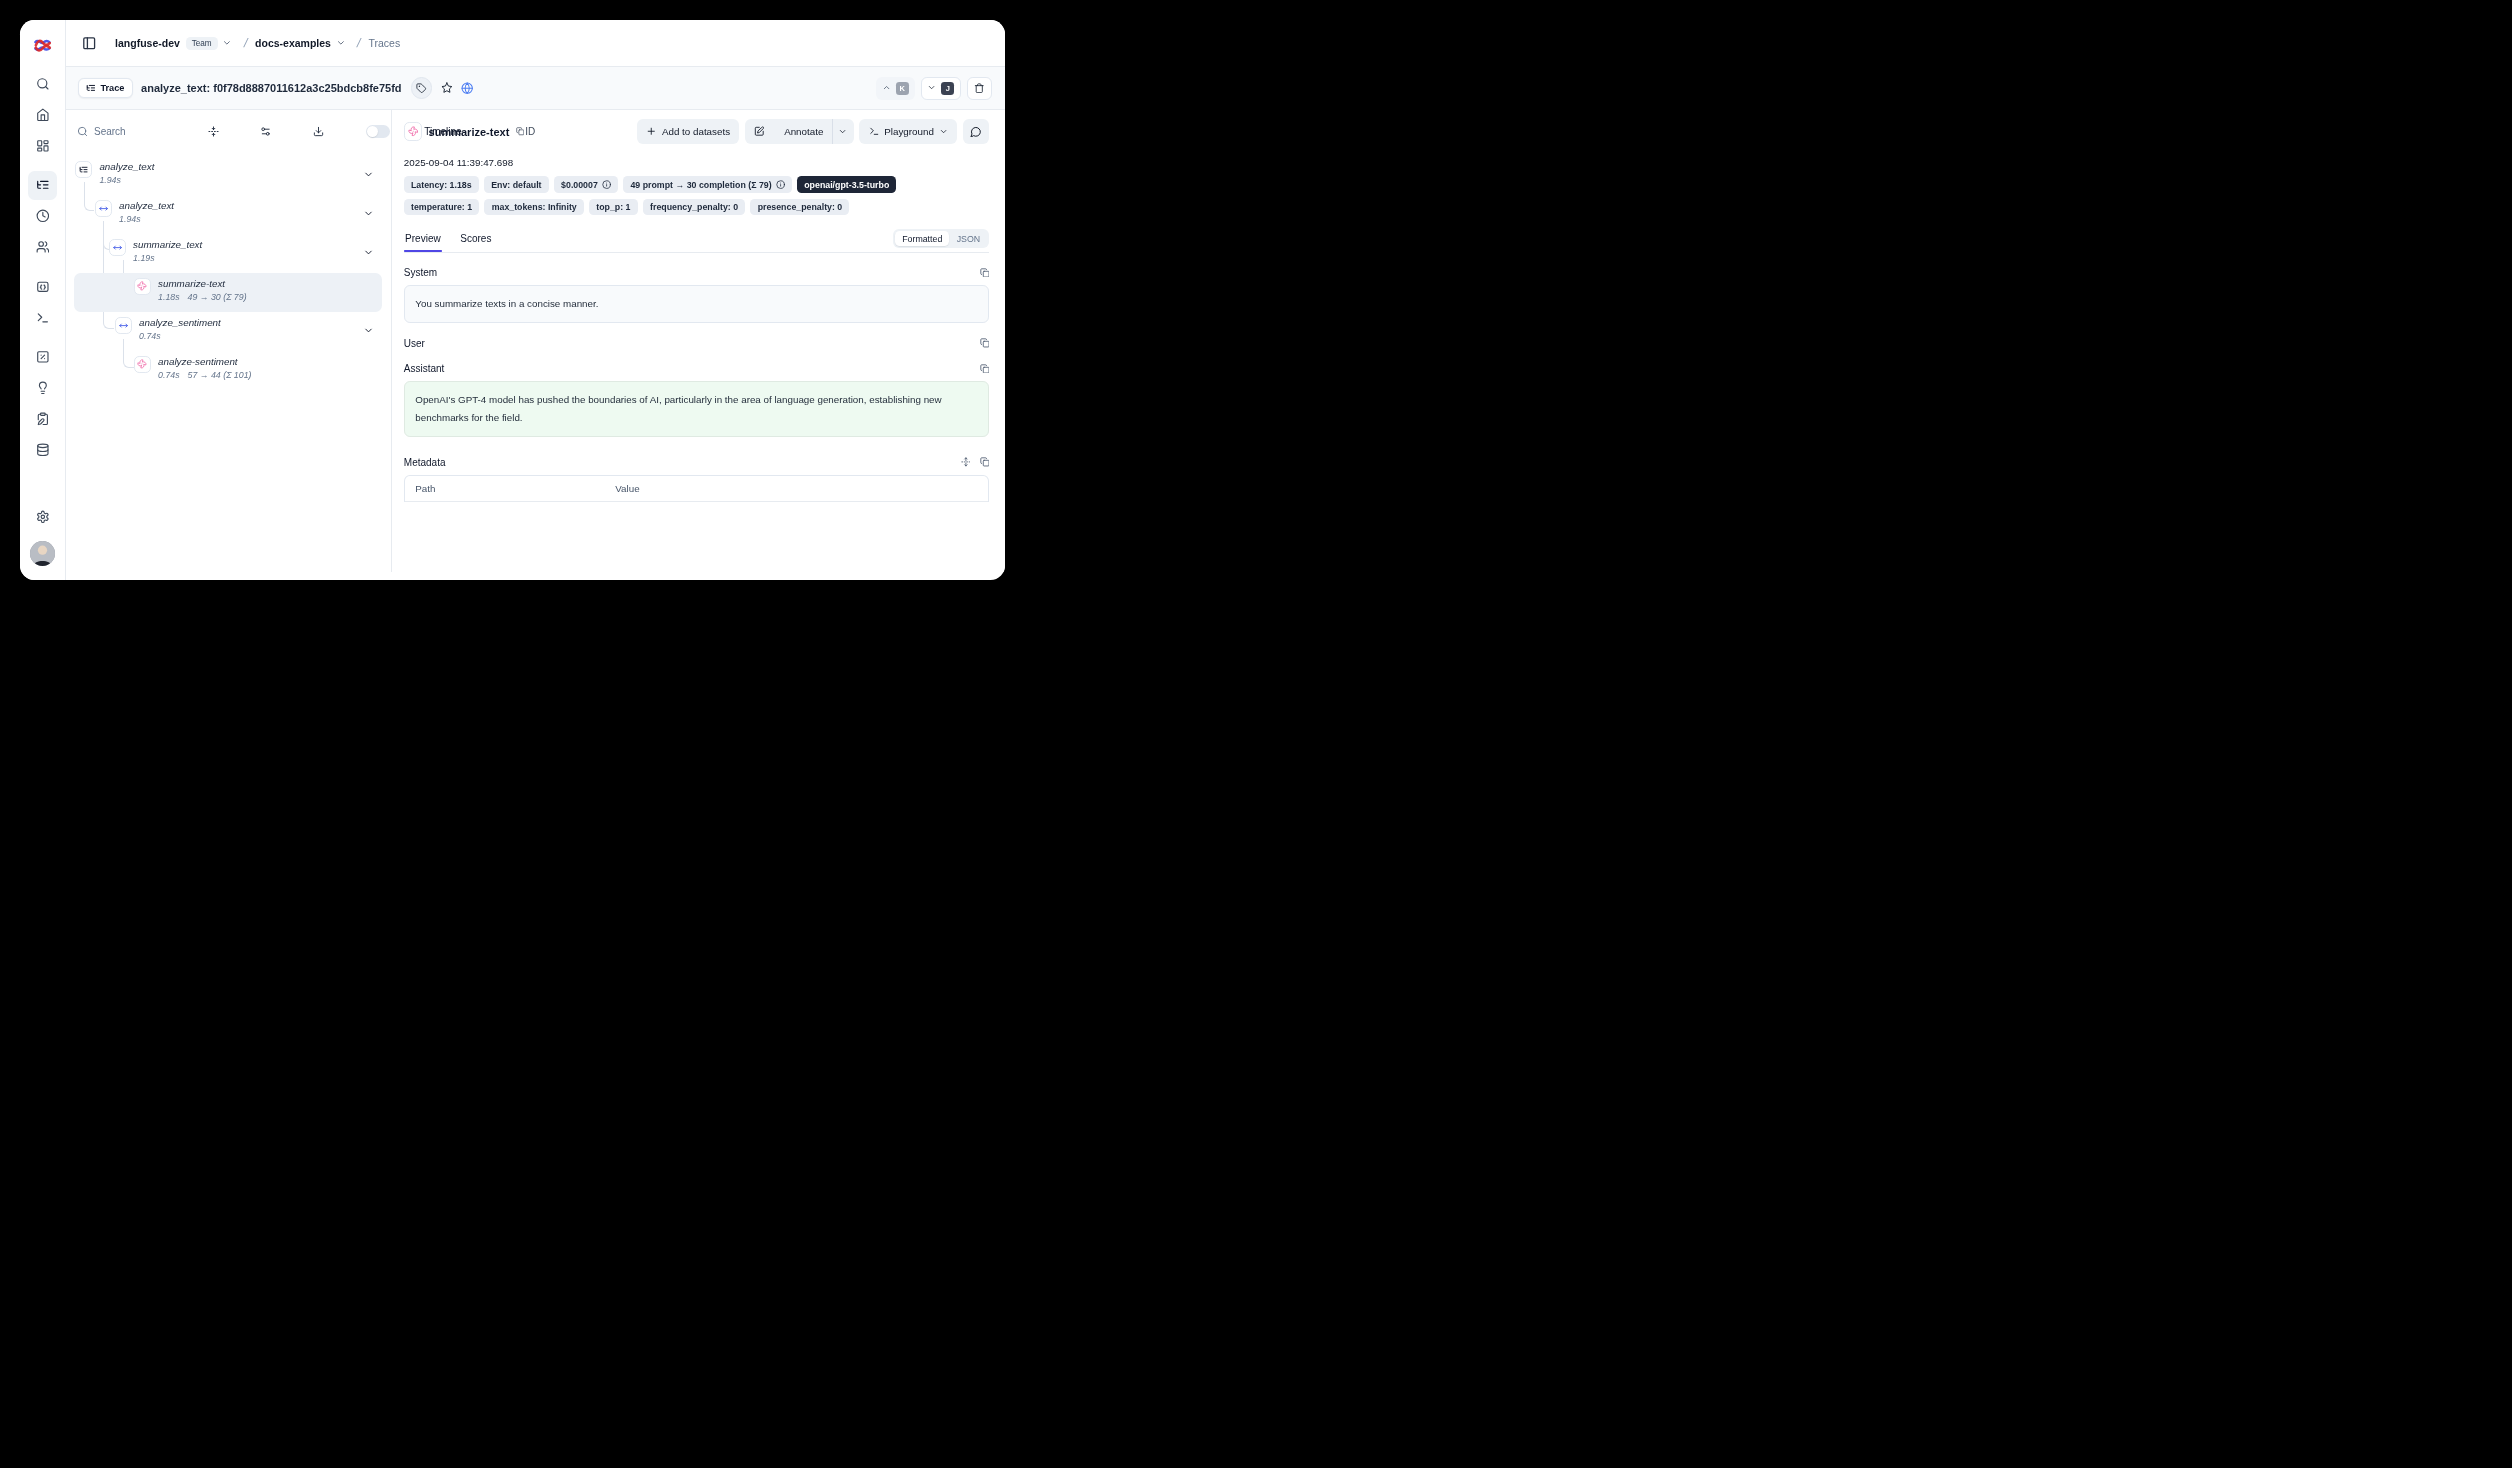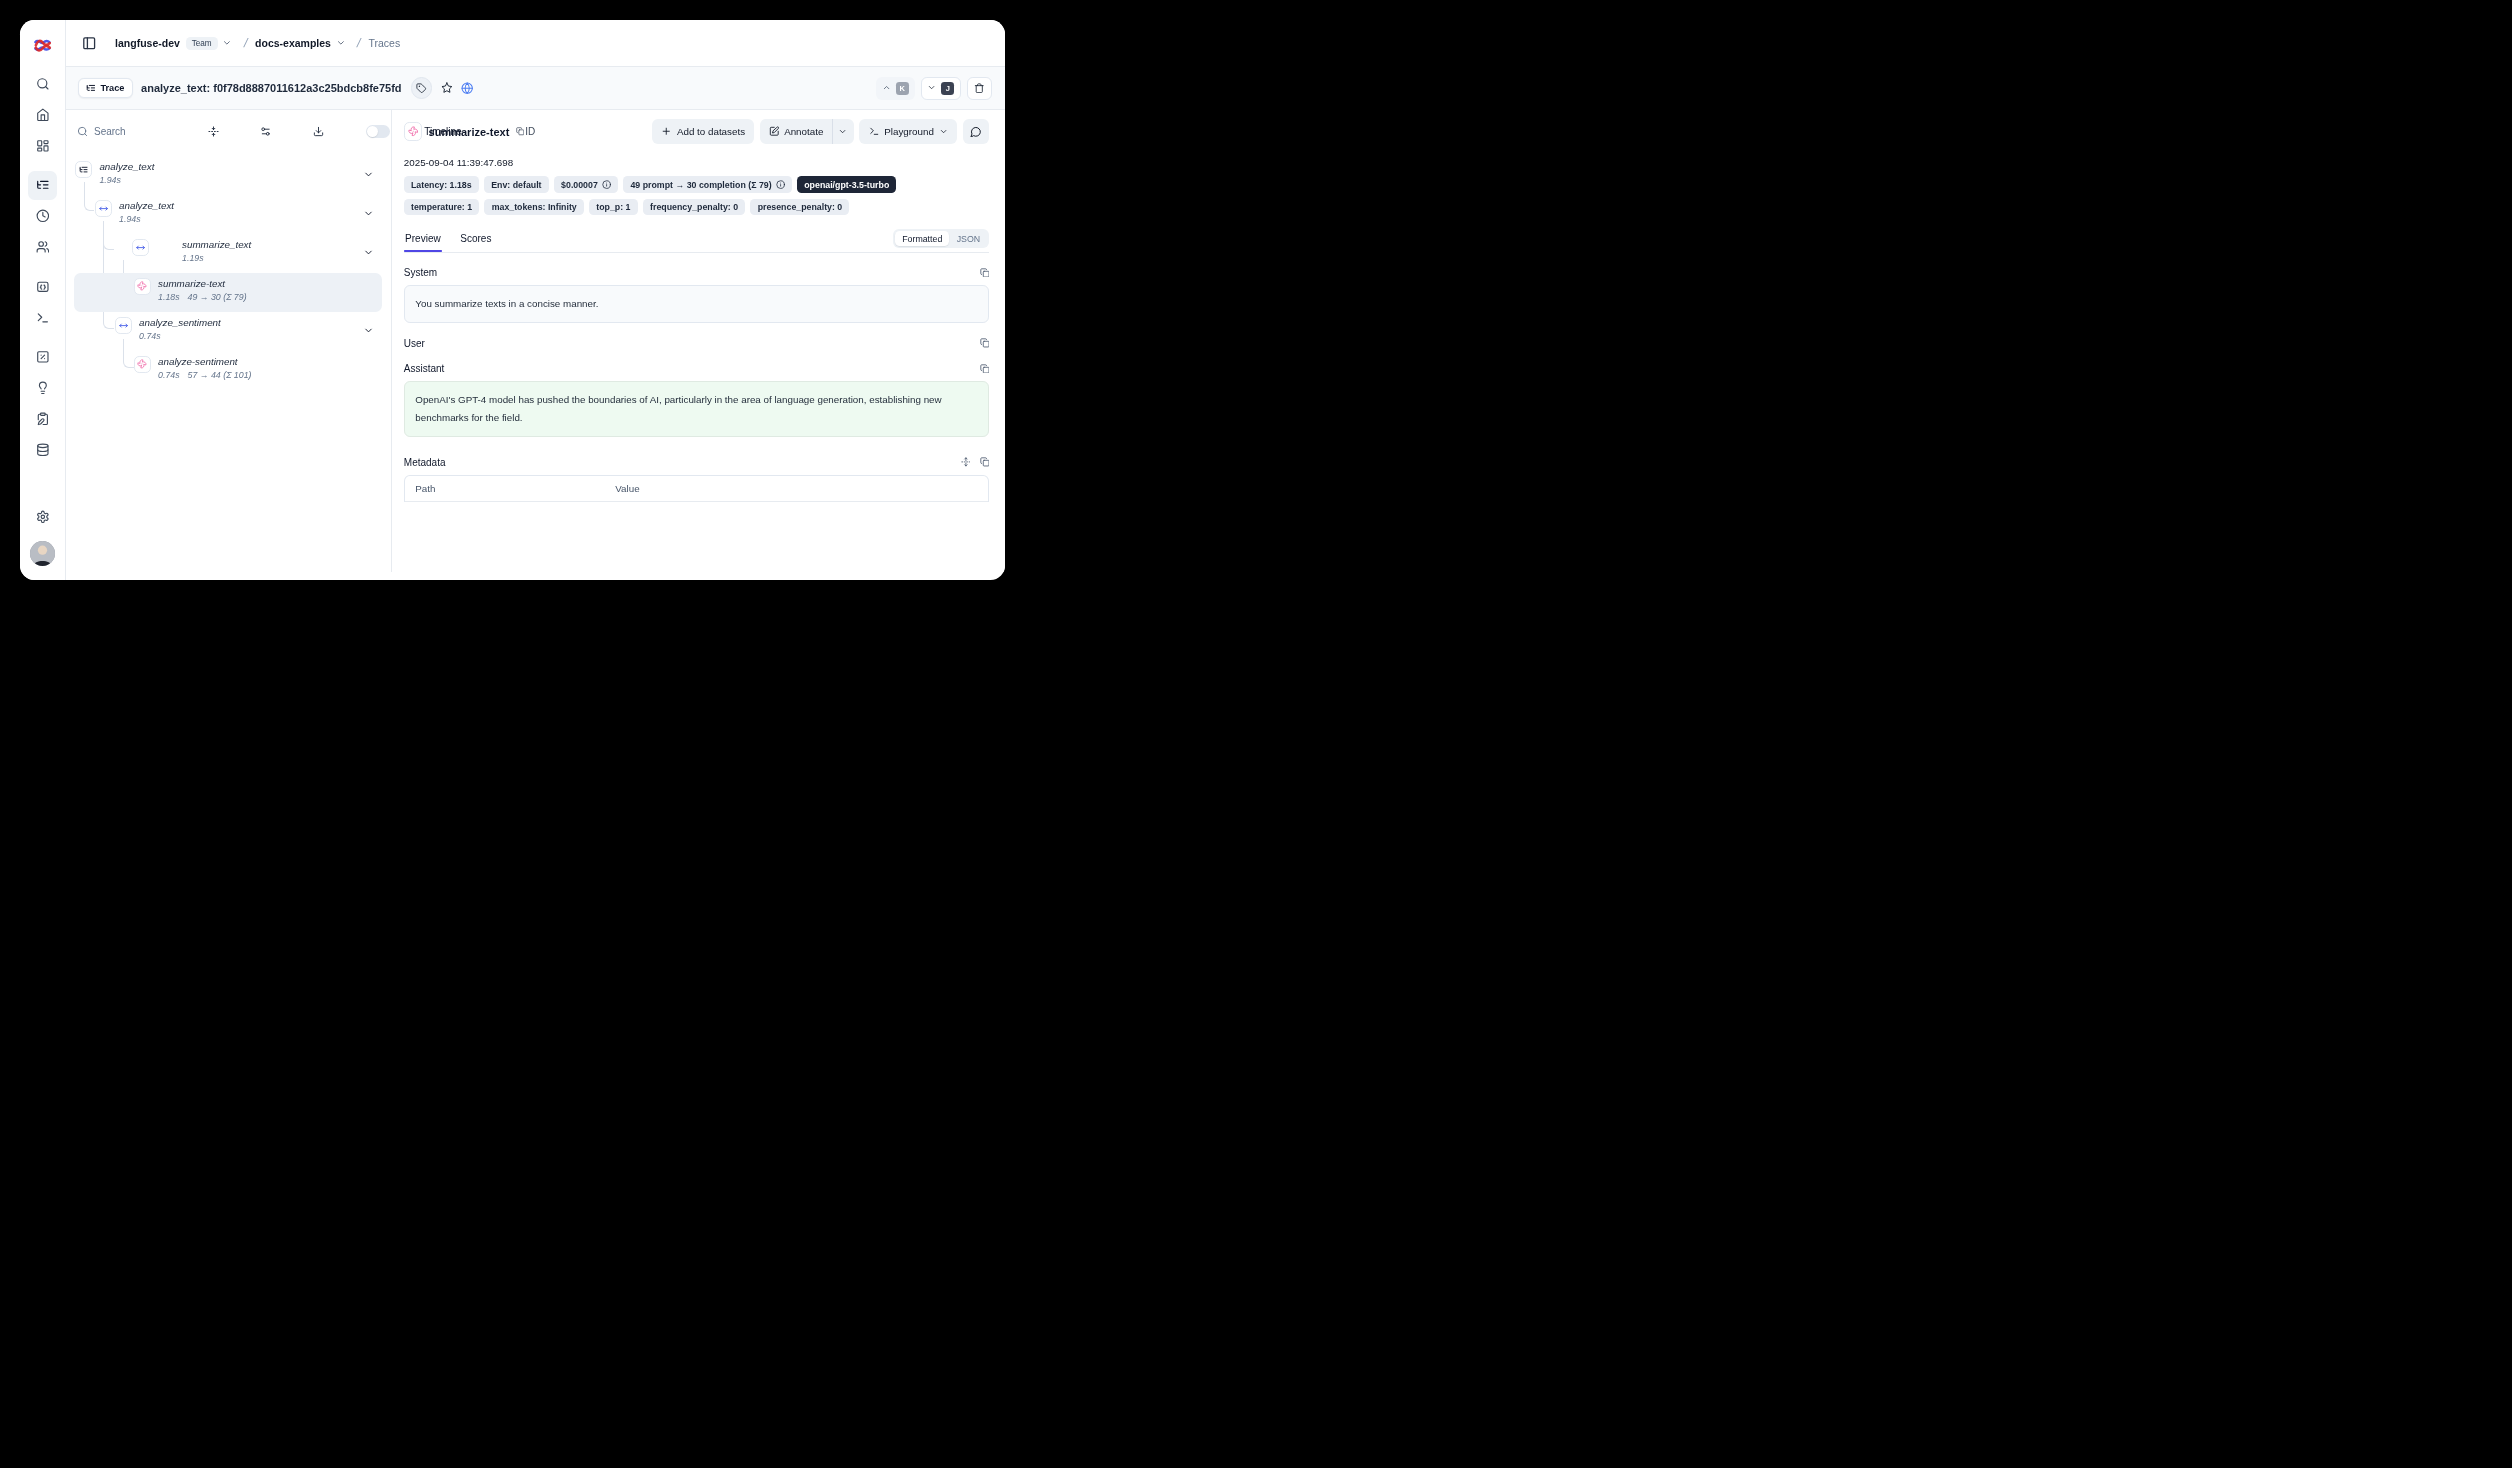--- a/index.html
+++ b/index.html
@@ -96,21 +96,21 @@
   .gen-chip { width:18.3px; height:18.3px; border-radius:5.2px; border:0.7px solid #e2e8f0;
     display:flex; align-items:center; justify-content:center; color:#f06daa; flex-shrink:0; }
   .d-title { font-size:11px; font-weight:600; color:#0f172a; margin-left:6.5px; white-space:nowrap; }
   .id-chip { display:flex; align-items:center; gap:1px; color:#3f4a5a; font-size:10px;
     margin-left:6.5px; cursor:pointer; }
   .d-head .right { margin-left:auto; display:flex; align-items:center; gap:5.9px; }
   .btn { display:flex; align-items:center; gap:5.2px; background:#eef2f6; border-radius:5.9px;
     height:25px; padding:0 9.2px; font-size:9.8px; font-weight:500; color:#111827; cursor:pointer;
     white-space:nowrap; }
   .split { display:flex; align-items:stretch; background:#eef2f6; border-radius:5.9px; overflow:hidden; }
-  .split .main { display:flex; align-items:center; gap:5px; padding:0 8.5px; height:25px;
+  .split .main { display:flex; align-items:center; gap:20px; padding:0 8.5px; height:25px;
     font-size:9.8px; font-weight:500; color:#111827; cursor:pointer; }
   .split .divider { width:0.7px; background:#d9dfe8; margin:0; }
   .split .caret { display:flex; align-items:center; padding:0 5.9px; cursor:pointer; color:#111827; }
   .btn.iconic { padding:0; width:26px; justify-content:center; }
 
   .d-time { font-size:9.8px; color:#111827; margin-top:3.9px; }
   .badges { display:flex; flex-wrap:wrap; gap:5.2px; margin-top:8.5px; }
   .pill { display:flex; align-items:center; gap:3.9px; background:#e9edf3; color:#1e293b;
     font-size:8.8px; font-weight:600; border-radius:4.6px; padding:3.3px 7.2px; white-space:nowrap; }
   .pill.dark { background:#1e2637; color:#fff; }
@@ -442,21 +442,21 @@
             </span>
           </div>
           <span class="row-chev">
                 <svg class="ic" width="11" height="11" viewBox="0 0 24 24">
                   <path d="m6 9 6 6 6-6"></path>
                 </svg>
               </span>
         </div>
 
         <div class="trow">
-          <div class="inner" style="left:58px;gap:26px;">
+          <div class="inner" style="left:35px;">
             <span class="node-chip span-c">
                   <svg class="ic" width="9.2" height="9.2" viewBox="0 0 24 24" style="stroke-width:2.4">
                     <path d="m18 8 4 4-4 4"></path>
                     <path d="M2 12h20"></path>
                     <path d="m6 8-4 4 4 4"></path>
                   </svg>
                 </span>
             <span class="node-text">
               <div class="node-label">summarize_text</div>
               <div class="node-meta"><span>1.19s</span></div>

